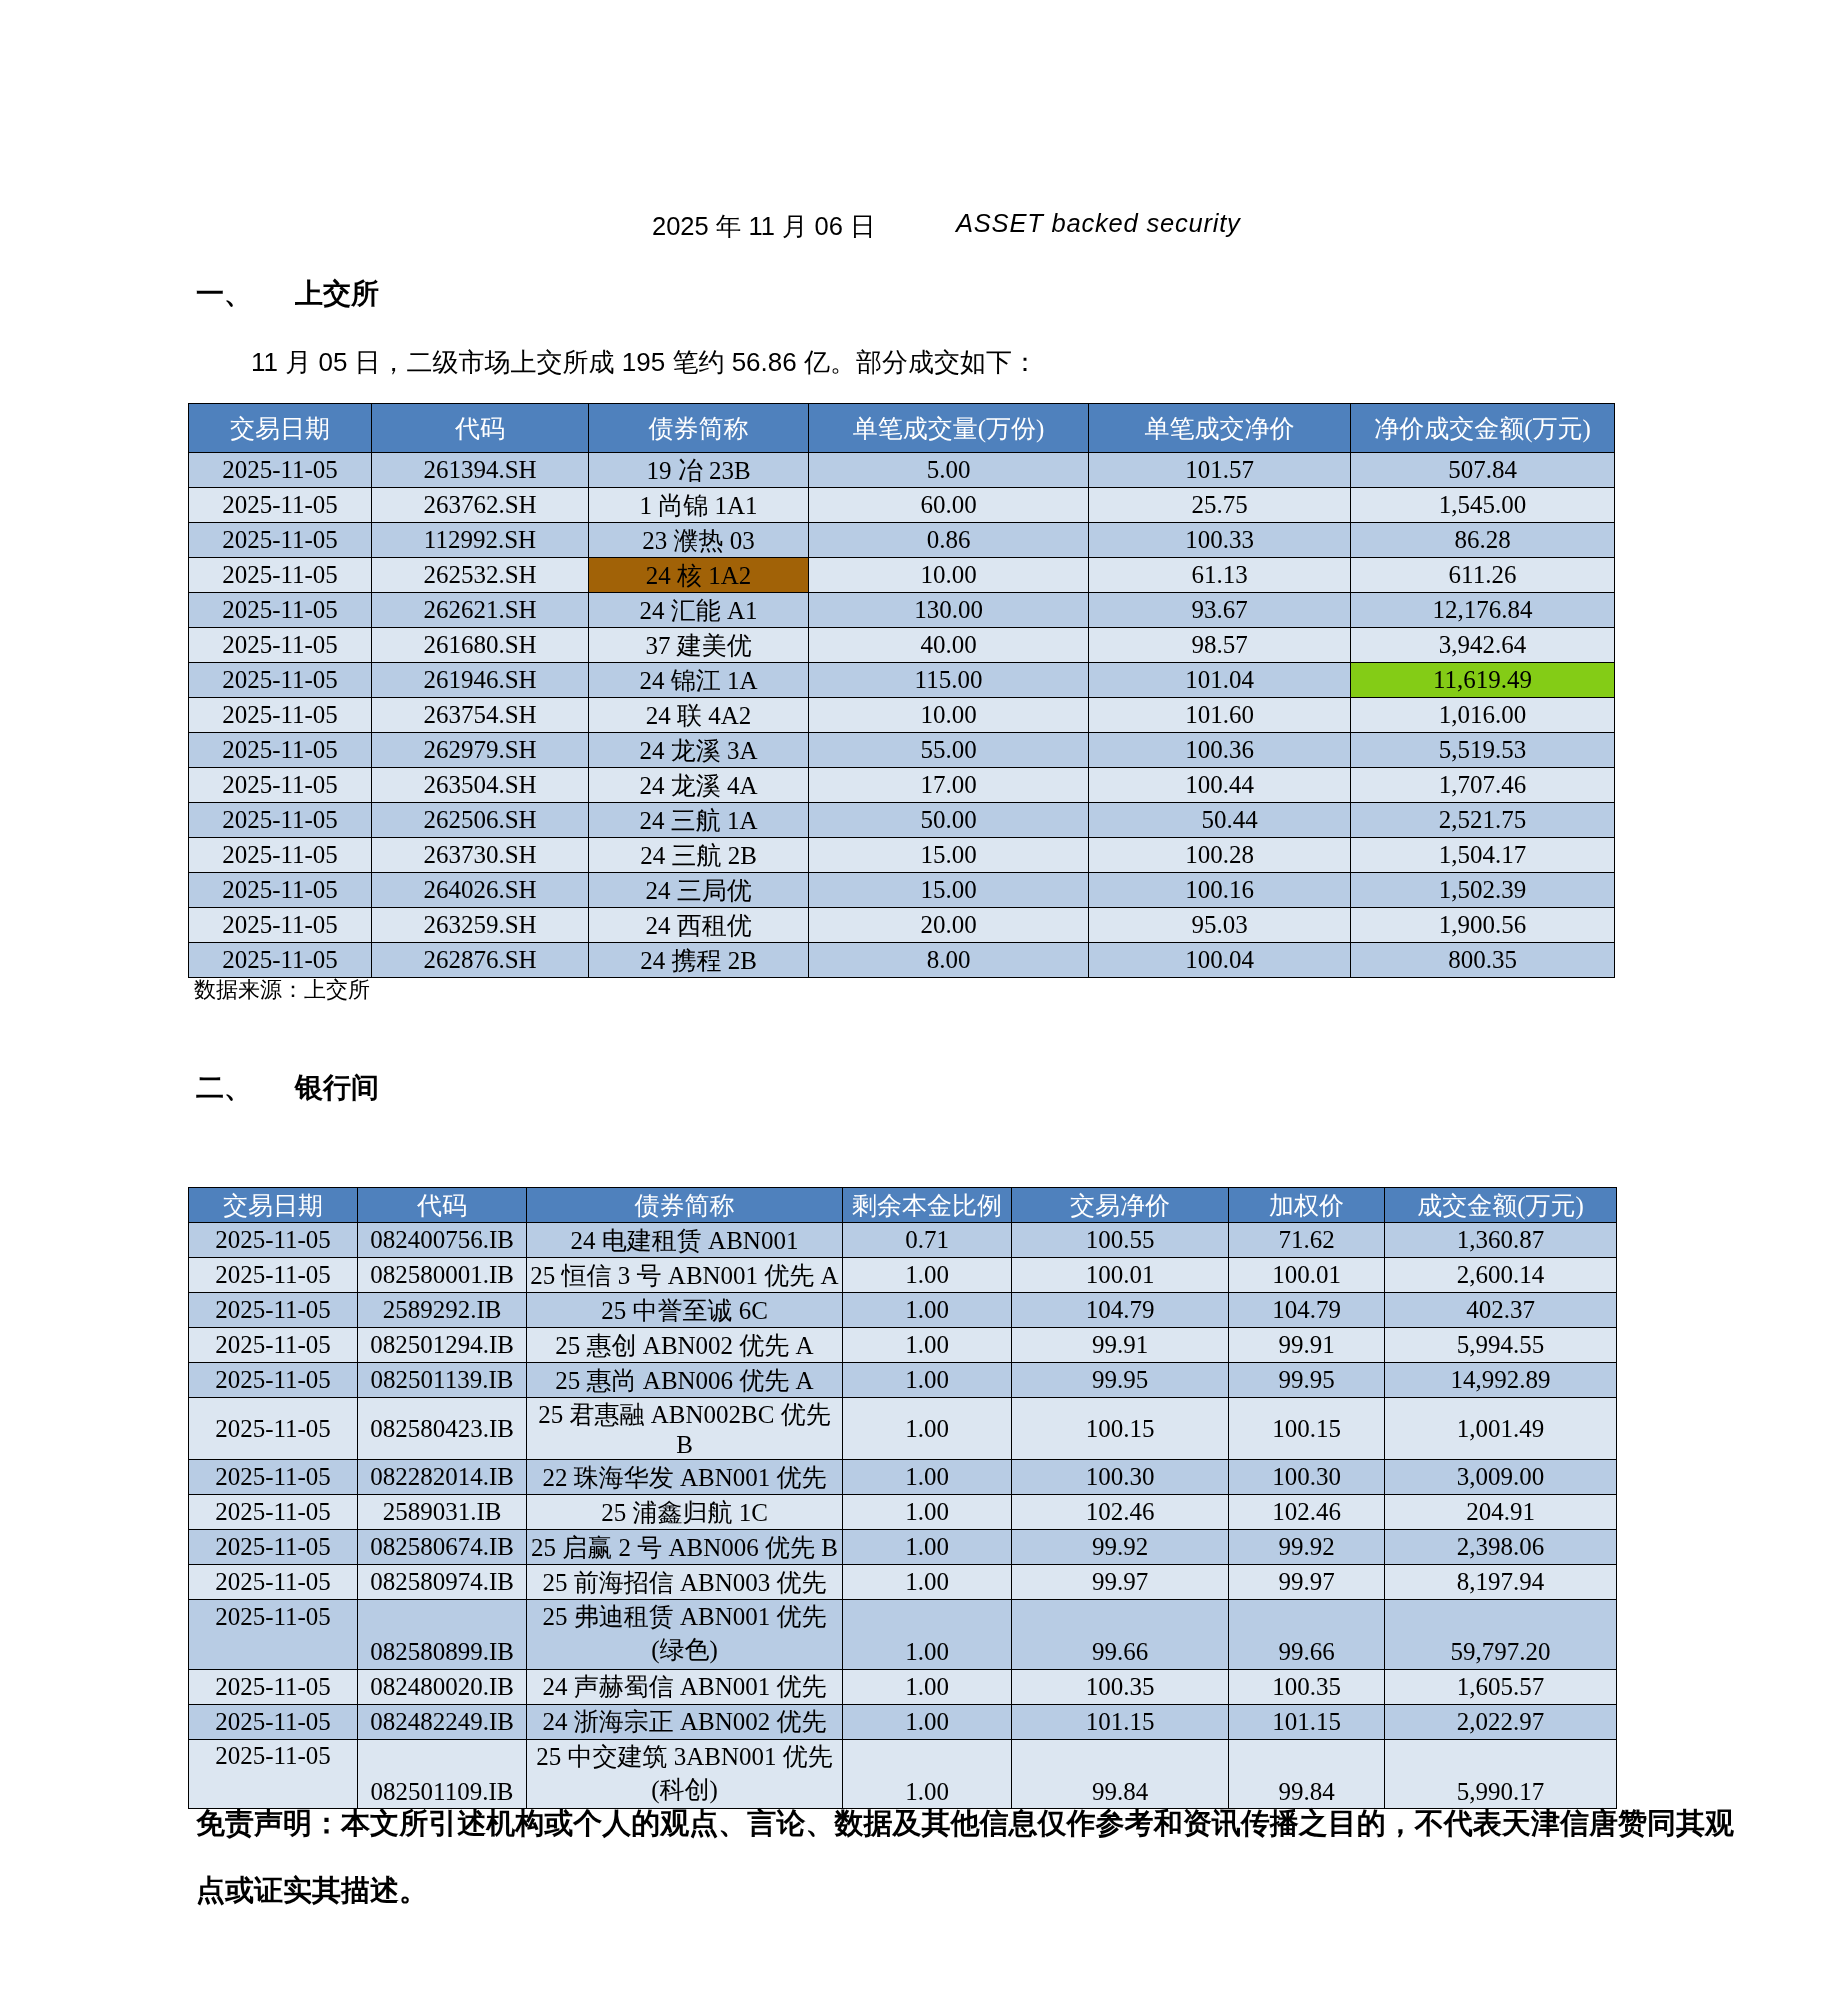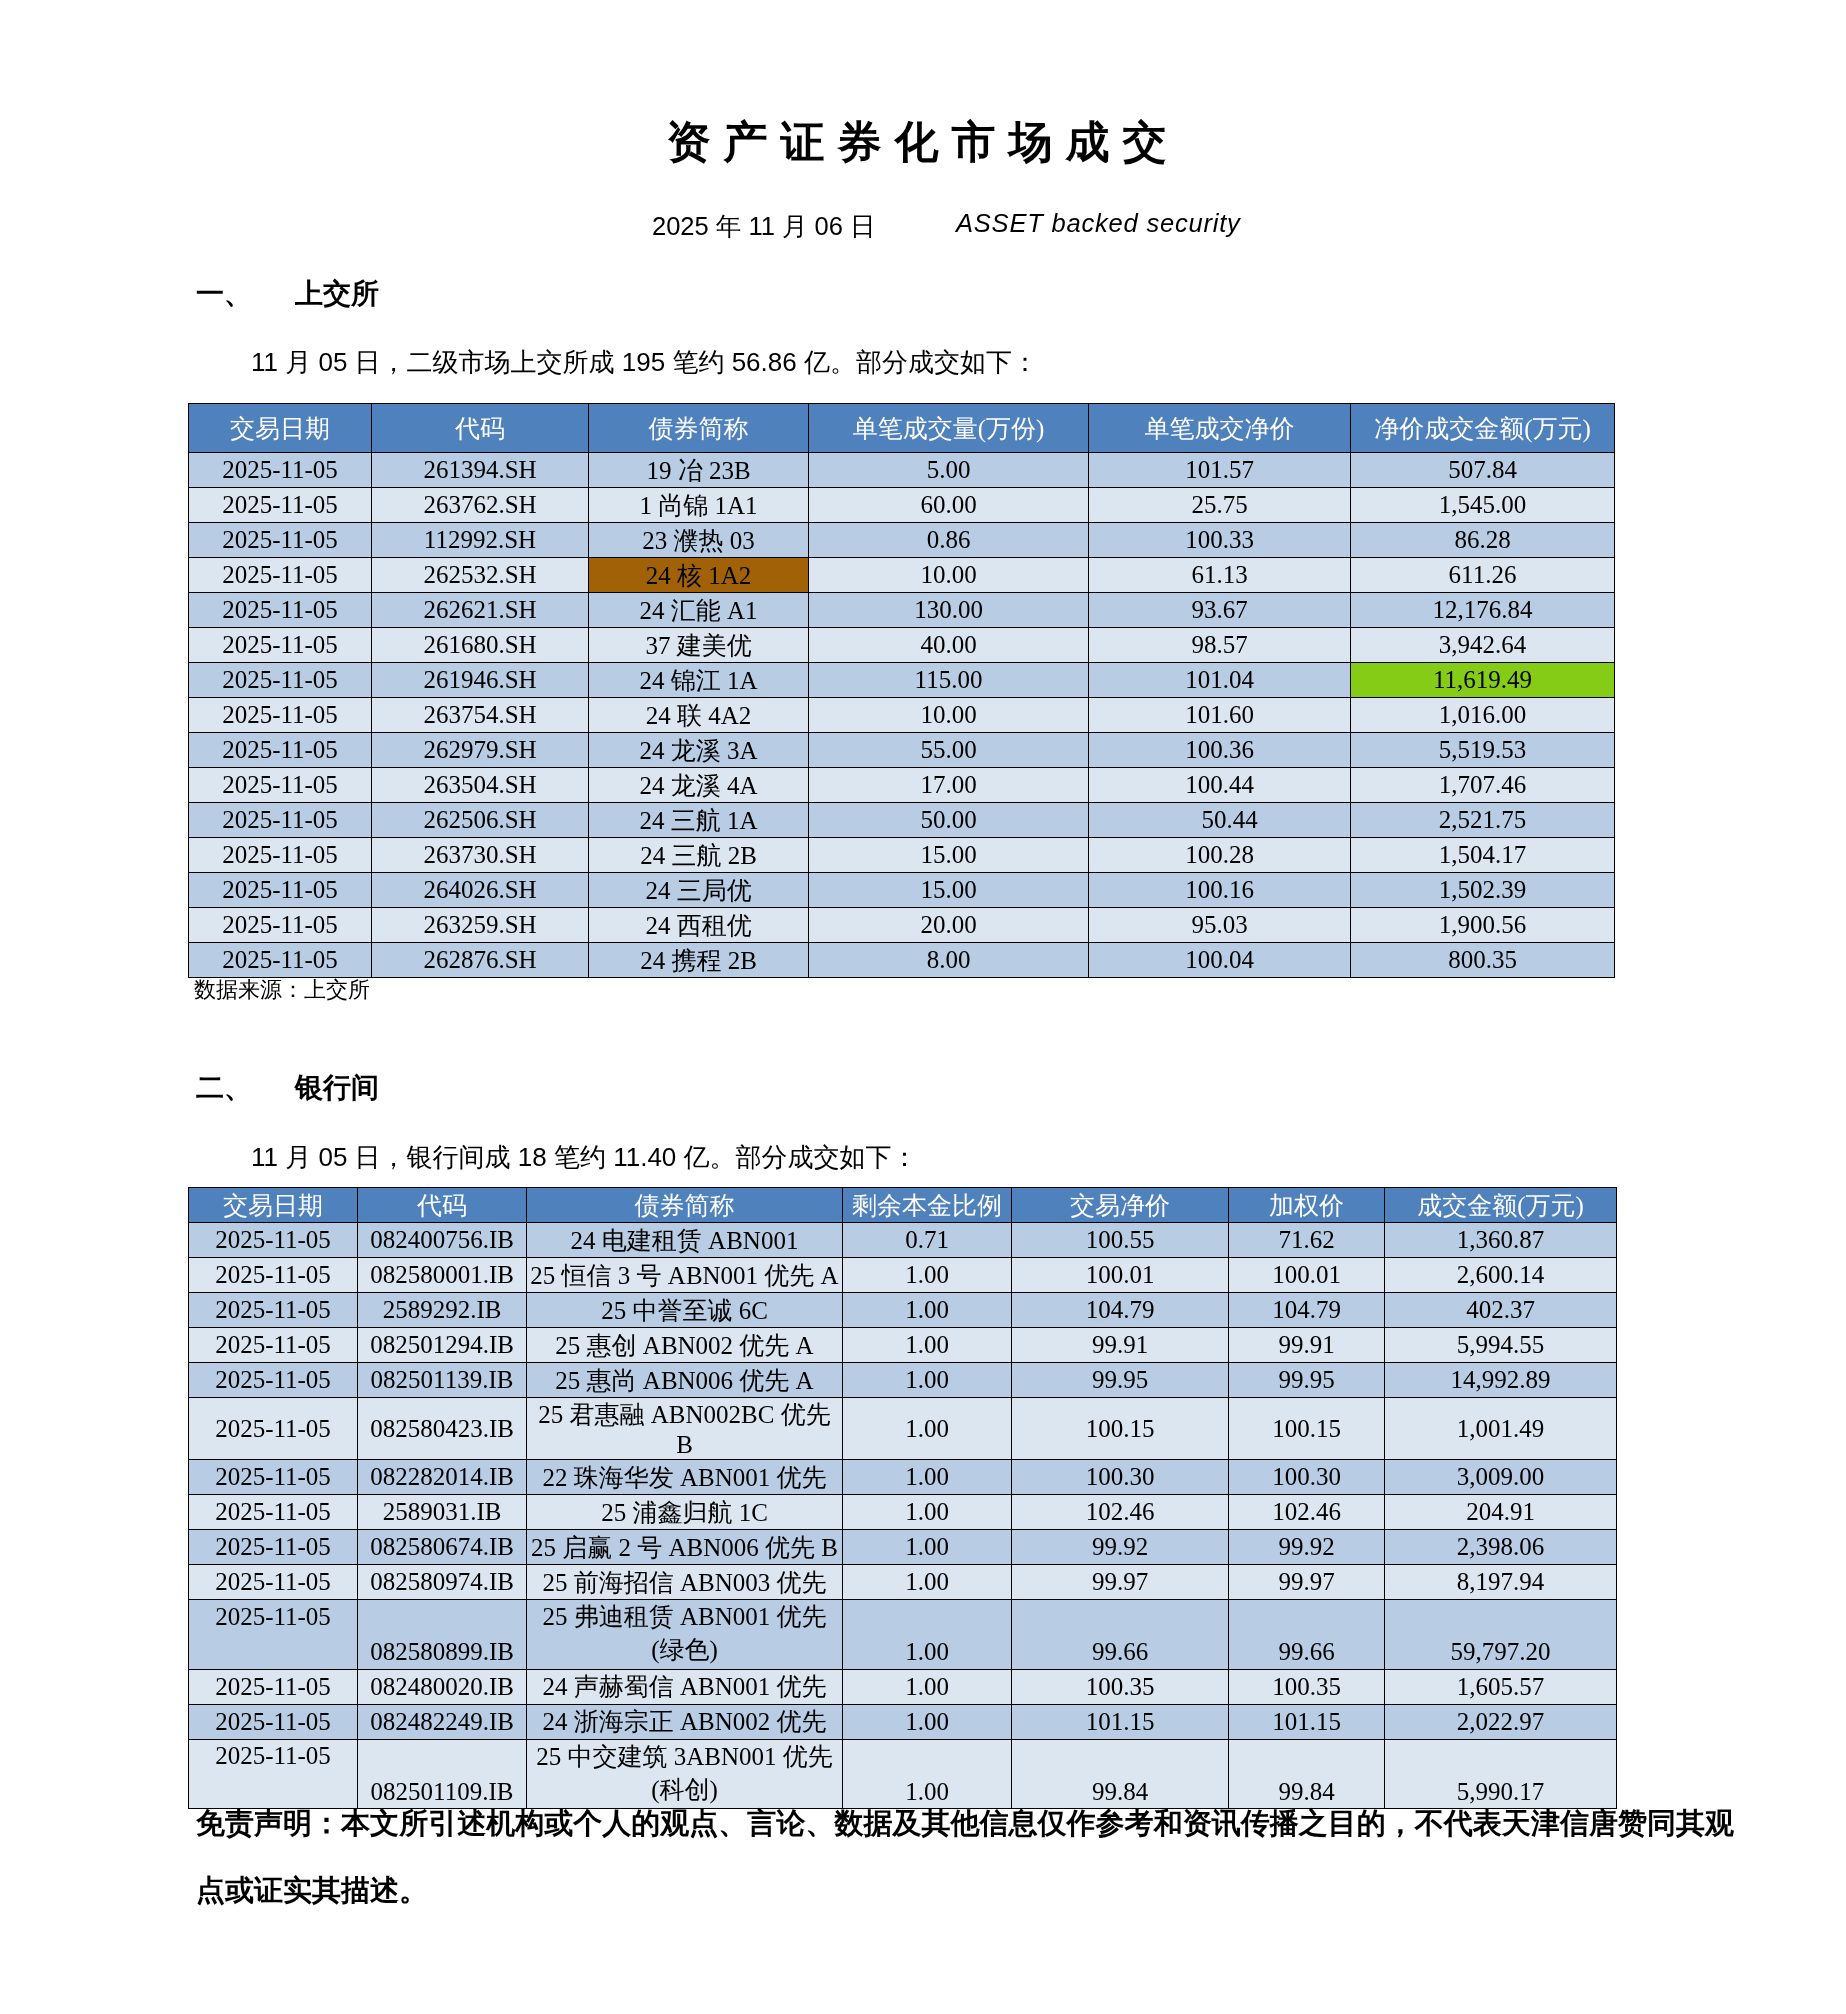--- a/index.html
+++ b/index.html
@@ -56,21 +56,20 @@
     position:absolute;left:196px;top:1790px;width:1538px;
     font-size:29px;font-weight:600;line-height:67px;
     text-align:justify;
   }
 </style>
 </head>
 <body>
 
 <div id="page">
 
-  <div class="doc-title">资产证券化市场成交</div>
 
   <div class="dateline">
     <span class="date-text">2025 年 11 月 06 日</span>
     <span class="date-sub">ASSET backed security</span>
   </div>
 
   <div class="sec-head" id="sec1-head">
     <span>一、</span><span class="sec-name">上交所</span>
   </div>
 
@@ -220,21 +219,20 @@
         </tbody>
       </table>
   </div>
 
   <div class="src-note">数据来源：上交所</div>
 
   <div class="sec-head" id="sec2-head">
     <span>二、</span><span class="sec-name">银行间</span>
   </div>
 
-  <div class="sec-intro" id="sec2-intro">11 月 05 日，银行间成 18 笔约 11.40 亿。部分成交如下：</div>
 
   <div class="tblwrap" id="tbl2wrap">
     <table class="tbl" id="tbl2">
         <colgroup>
           <col style="width: 169px;">
           <col style="width: 169px;">
           <col style="width: 316px;">
           <col style="width: 169px;">
           <col style="width: 217px;">
           <col style="width: 156px;">

